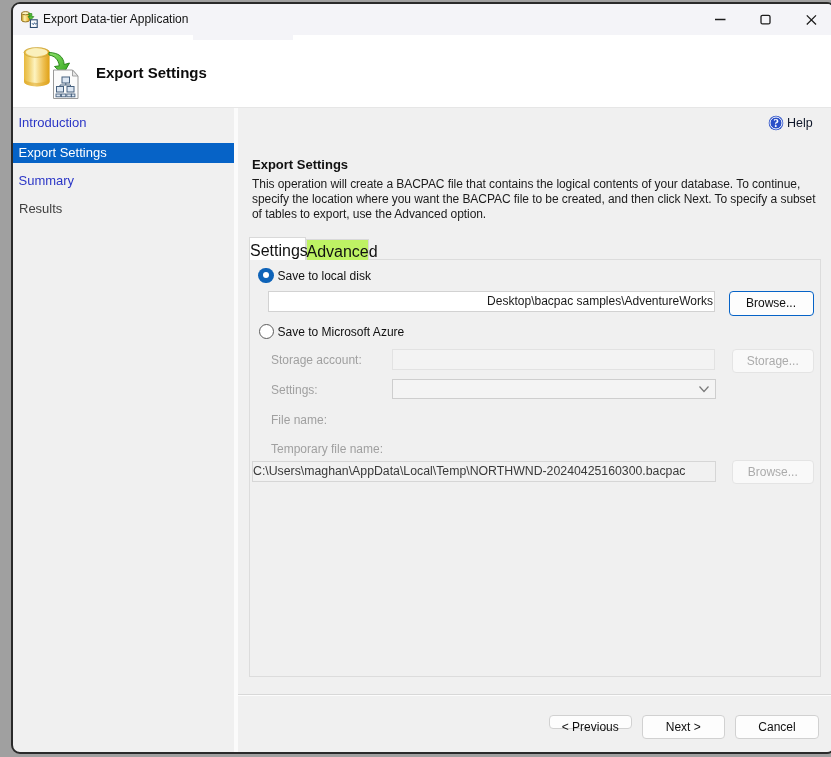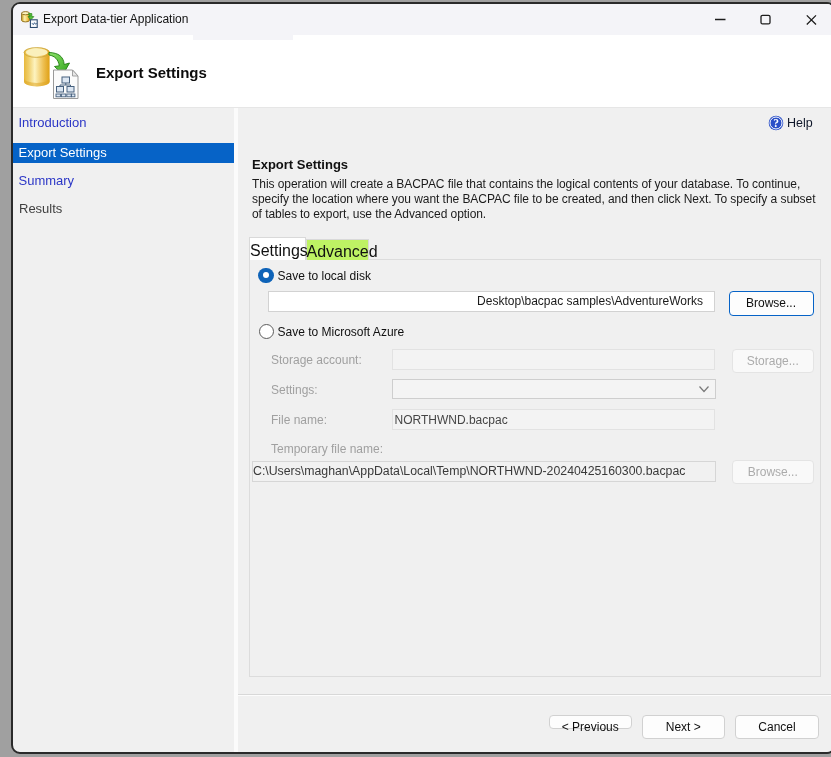--- a/index.html
+++ b/index.html
@@ -122,38 +122,37 @@
   <div class="abs para">This operation will create a BACPAC file that contains the logical contents of your database. To continue,<br>specify the location where you want the BACPAC file to be created, and then click Next. To specify a subset<br>of tables to export, use the Advanced option.</div>
 
   <div class="abs groupbox"></div>
   <div class="abs tab tab1">Settings</div>
   <div class="abs tab tab2">Advanced</div>
 
   <div class="abs radio radio1">
       <span class="dot"></span>
     </div>
   <div class="abs lbl" style="left:264.5px;top:264.5px">Save to local disk</div>
-  <div class="abs input" style="left:255px;top:287px;width:447px;height:20.5px;text-align:right;line-height:18.5px;padding-right:11px">Desktop\bacpac samples\AdventureWorks</div>
+  <div class="abs input" style="left:255px;top:287px;width:447px;height:20.5px;text-align:right;line-height:18.5px;padding-right:1px">Desktop\bacpac samples\AdventureWorks</div>
   <div class="abs btn" style="left:715.5px;top:287px;width:85px;height:25px;line-height:23px;border:1.5px solid #0663c7">Browse...</div>
 
   <div class="abs radio radio2"></div>
   <div class="abs lbl" style="left:264.5px;top:320.5px">Save to Microsoft Azure</div>
 
   <div class="abs glbl" style="left:258px;top:348.5px">Storage account:</div>
   <div class="abs dinput" style="left:378.5px;top:345px;width:323px;height:20.5px"></div>
   <div class="abs dbtn" style="left:719px;top:344.5px;width:81.5px;height:24px;line-height:22px">Storage...</div>
 
   <div class="abs glbl" style="left:258px;top:378.5px">Settings:</div>
   <div class="abs dinput" style="left:378.5px;top:374.5px;width:324.5px;height:20.5px;border:1px solid #cecece;background:#f4f4f4"></div>
   <svg class="abs" style="left:685px;top:380px" width="12" height="10" viewBox="0 0 12 10">
     <path d="M1.5 2.5 L6 7.5 L10.5 2.5" fill="none" stroke="#7a7a7a" stroke-width="1.2"></path>
   </svg>
 
   <div class="abs glbl" style="left:258px;top:408.5px">File name:</div>
-  <div class="abs dinput" style="left:378.5px;top:404.5px;width:323px;height:21px;line-height:20px;padding-left:2px;color:#454545">NORTHWND.bacpac</div>
 
   <div class="abs glbl" style="left:258px;top:437.5px">Temporary file name:</div>
   <div class="abs dinput" style="left:239px;top:457px;width:464px;height:20.5px;line-height:18.5px;padding-left:0;color:#3a3a3a;background:#f1f1f1;border:1px solid #d6d6d6;font-size:12.3px">C:\Users\maghan\AppData\Local\Temp\NORTHWND-20240425160300.bacpac</div>
   <div class="abs dbtn" style="left:719px;top:455.5px;width:81.5px;height:24px;line-height:22px">Browse...</div>
 
   <div class="abs footline1"></div>
   <div class="abs footline2"></div>
   <div class="abs btn" style="left:535.5px;top:711px;width:83.5px;height:14px;line-height:22px">&lt; Previous</div>
   <div class="abs btn" style="left:628.5px;top:711px;width:83.5px;height:24px;line-height:22px">Next &gt;</div>
   <div class="abs btn" style="left:722px;top:711px;width:84px;height:24px;line-height:22px">Cancel</div>

